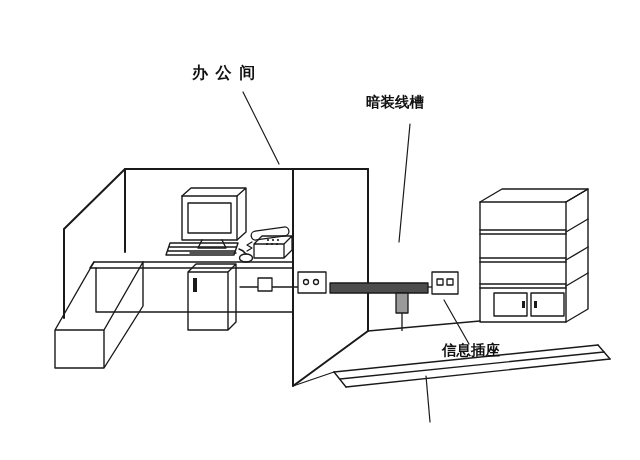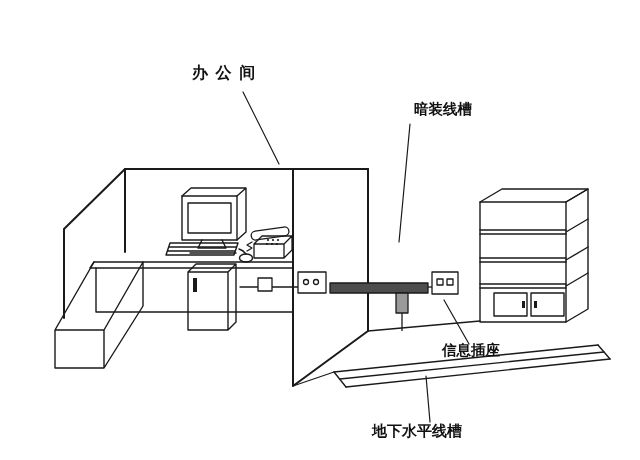--- a/index.html
+++ b/index.html
@@ -3,21 +3,21 @@
 <meta charset="utf-8">
 <style>
   html,body{margin:0;padding:0;background:#ffffff;}
   .stage{
     position:relative;width:640px;height:460px;background:#ffffff;overflow:hidden;
     font-family:"DejaVu Sans","Liberation Sans",sans-serif;
   }
   .stage svg{position:absolute;left:0;top:0;}
   .label{position:absolute;color:#111111;font-weight:600;white-space:nowrap;}
   #label-office{left:192px;top:63px;font-size:16px;letter-spacing:1px;}
-  #label-duct{left:366px;top:100px;font-size:14.5px;margin-left:48px;}
+  #label-duct{left:366px;top:93px;font-size:14.5px;}
   #label-outlet{left:442px;top:341px;font-size:14.5px;}
   #label-floorduct{left:372px;top:422px;font-size:15px;}
 </style>
 </head>
 <body>
 
 <div class="stage">
 
   <svg width="640" height="460" viewBox="0 0 640 460" xmlns="http://www.w3.org/2000/svg">
 
@@ -108,15 +108,14 @@
       <path d="M243,92 L279,164"></path>
       <path d="M410,124 L399,242"></path>
       <path d="M469,344 L444,300"></path>
       <path d="M430,422 L426,376"></path>
     </g>
   </svg>
 
   <div id="label-office" class="label">办 公 间</div>
   <div id="label-duct" class="label">暗装线槽</div>
   <div id="label-outlet" class="label">信息插座</div>
-  <div id="label-floorduct" class="label">地下水平线槽</div>
 
 </div>
 
 </body></html>

